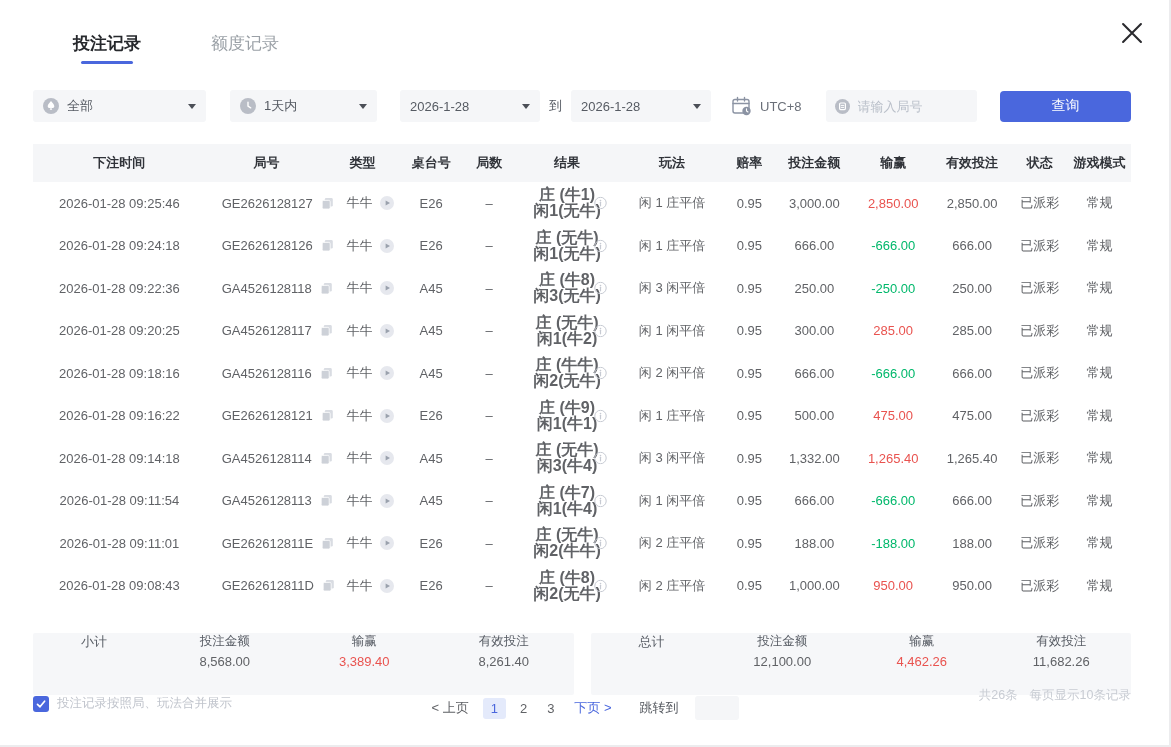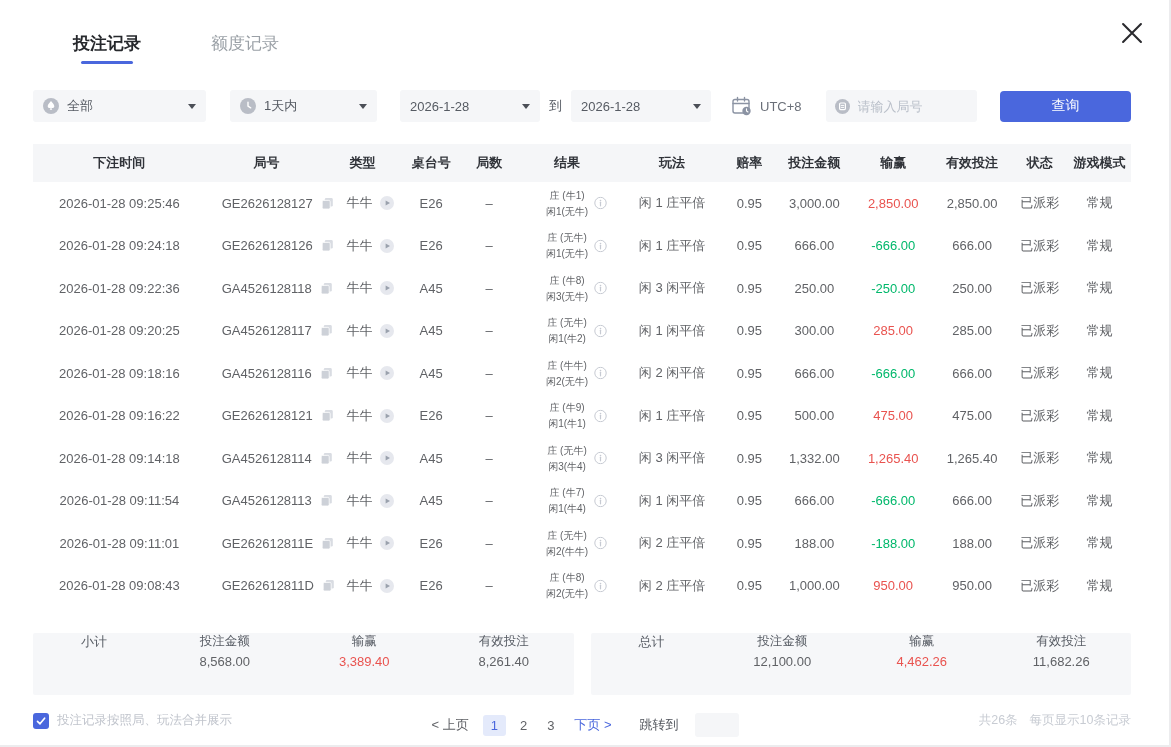--- a/index.html
+++ b/index.html
@@ -32,37 +32,37 @@
   .round-search .lead-icon { position:absolute; left:9px; top:8.5px; }
   .query-btn { margin-left:auto; width:131px; height:31px; border:none; border-radius:4px; background:#4a67dd; color:#fff; font-size:14px; cursor:pointer; font-family:inherit; }
 
   
   table.records { width:1098px; margin-top:22px; border-collapse:collapse; table-layout:fixed; }
   thead tr { background:#f5f6f8; height:38px; }
   thead th { font-size:13px; font-weight:bold; color:#303339; text-align:center; white-space:nowrap; }
   tbody td { height:42.5px; font-size:13px; color:#606266; text-align:center; white-space:nowrap; vertical-align:middle; }
   .cell-flex { display:inline-flex; align-items:center; gap:8px;margin-left:16px; }
   .c-result { position:relative; }
-  .rlines { display:inline-flex; flex-direction:column; line-height:16px; font-size:10px; }
+  .rlines { display:inline-flex; flex-direction:column; line-height:16px; font-size:16px;font-weight:bold; }
   .info-ic { position:absolute; right:13px; top:50%; transform:translateY(-50%); cursor:pointer; display:inline-flex; }
   .win { color:#e9534f; }
   .loss { color:#00b86b; }
   .copy-ic, .play-ic { cursor:pointer; display:inline-flex; }
 
   
   .summary-row { display:flex; gap:17px; margin-top:26px; }
   .summary-block { flex:1; height:62px; background:#f6f7f9; border-radius:2px; display:flex; align-items:flex-start; }
   .s-label { flex:0 0 122px; text-align:center; font-size:13px; color:#565b63; }
   .s-group { flex:1; text-align:center; }
   .s-h { font-size:12.5px; color:#565b63; margin-bottom:4px; }
   .s-v { font-size:13px; color:#606266; }
   .s-v.red { color:#e9534f; }
 
   
-  .footer { position:absolute; left:33px; right:40px; bottom:10px; display:flex; align-items:center; }
+  .footer { position:absolute; left:33px; right:40px; bottom:27px; display:flex; }
   .merge { flex:1; display:flex; align-items:center; gap:8px; }
   .checkbox { width:16px; height:16px; background:#4a67dd; border-radius:3px; display:inline-flex; align-items:center; justify-content:center; cursor:pointer; }
   .merge-label { font-size:12.5px; color:#c0c4cc; }
   .pagination { display:flex; align-items:center; gap:8px; font-size:13px;margin-top:9px; }
   .pg { cursor:pointer; color:#606266; padding:3px 6px; }
   .pg.num.active { background:#e4eafb; color:#4a67dd; border-radius:3px; padding:3px 8px; }
   .pg.next { color:#4a67dd; }
   .jump-label { margin-left:14px; font-size:13px; color:#50545b; }
   .jump-input { width:44px; height:24px; margin-left:8px; background:#f5f6f8; border:none; outline:none; border-radius:3px; padding:0 6px; font-size:13px; color:#565b63; font-family:inherit; }
   .records-info { flex:1; text-align:right; font-size:12.5px; color:#c8ccd3; display:flex; justify-content:flex-end; gap:12px; }

